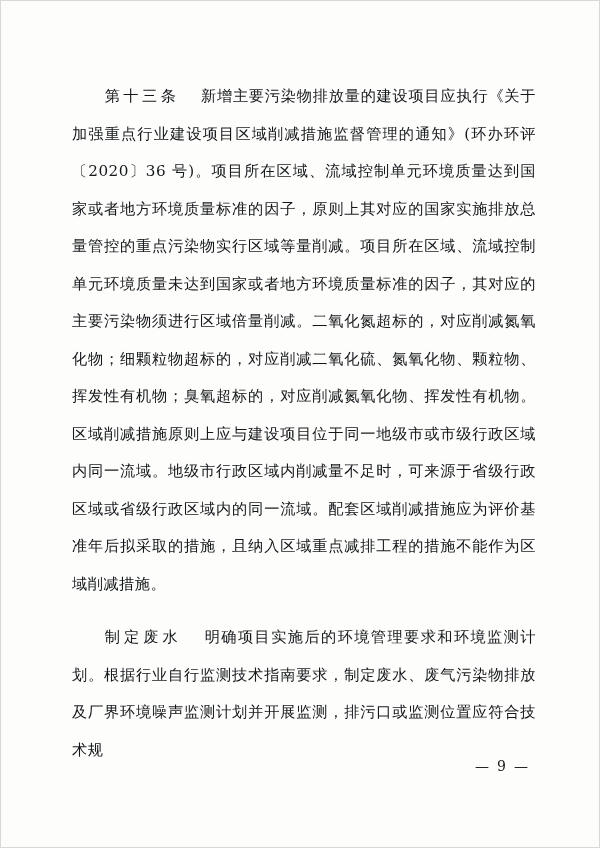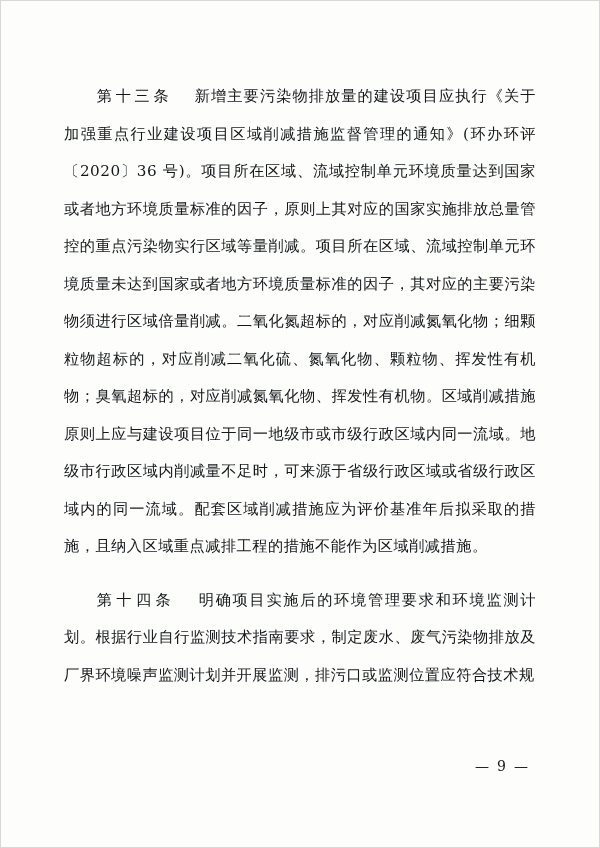--- a/index.html
+++ b/index.html
@@ -22,21 +22,21 @@
     padding: 0;
   }
   .page-border {
     position: absolute;
     inset: 0;
     border: 1px solid #d8d8d8;
     pointer-events: none;
   }
   .content {
     position: absolute;
-    left: 64px;
+    left: 72px;
     right: 64px;
     top: 78px;
   }
   .para {
     font-size: 15.2px;
     line-height: 37.5px;
     color: #14171a;
     text-align: justify;
     text-justify: inter-ideograph;
     letter-spacing: 0.5px;
@@ -73,21 +73,21 @@
   <div class="page-border"></div>
 
   <div class="content">
 
     <p class="para indent">
       <span class="article-head">第十三条</span>
       <span>　</span><span>新增主要污染物排放量的建设项目应执行《关于加强重点行业建设项目区域削减措施监督管理的通知》(环办环评〔2020〕36 号)。项目所在区域、流域控制单元环境质量达到国家或者地方环境质量标准的因子，原则上其对应的国家实施排放总量管控的重点污染物实行区域等量削减。项目所在区域、流域控制单元环境质量未达到国家或者地方环境质量标准的因子，其对应的主要污染物须进行区域倍量削减。二氧化氮超标的，对应削减氮氧化物；细颗粒物超标的，对应削减二氧化硫、氮氧化物、颗粒物、挥发性有机物；臭氧超标的，对应削减氮氧化物、挥发性有机物。区域削减措施原则上应与建设项目位于同一地级市或市级行政区域内同一流域。地级市行政区域内削减量不足时，可来源于省级行政区域或省级行政区域内的同一流域。配套区域削减措施应为评价基准年后拟采取的措施，且纳入区域重点减排工程的措施不能作为区域削减措施。</span>
     </p>
 
     <p class="para indent">
-      <span class="article-head">第十四条</span>
+      <span class="article-head">制定废水</span>
       <span>　</span><span>明确项目实施后的环境管理要求和环境监测计划。根据行业自行监测技术指南要求，制定废水、废气污染物排放及厂界环境噪声监测计划并开展监测，排污口或监测位置应符合技术规</span>
     </p>
 
   </div>
 
   <div class="footer">
     <span class="dash">—</span><span>9</span><span class="dash">—</span>
   </div>
 </div>
 

